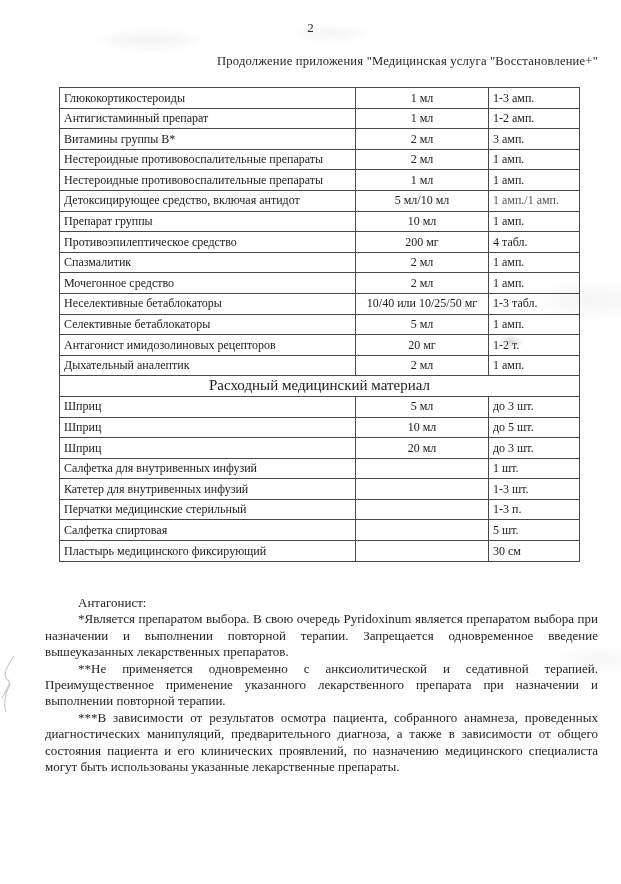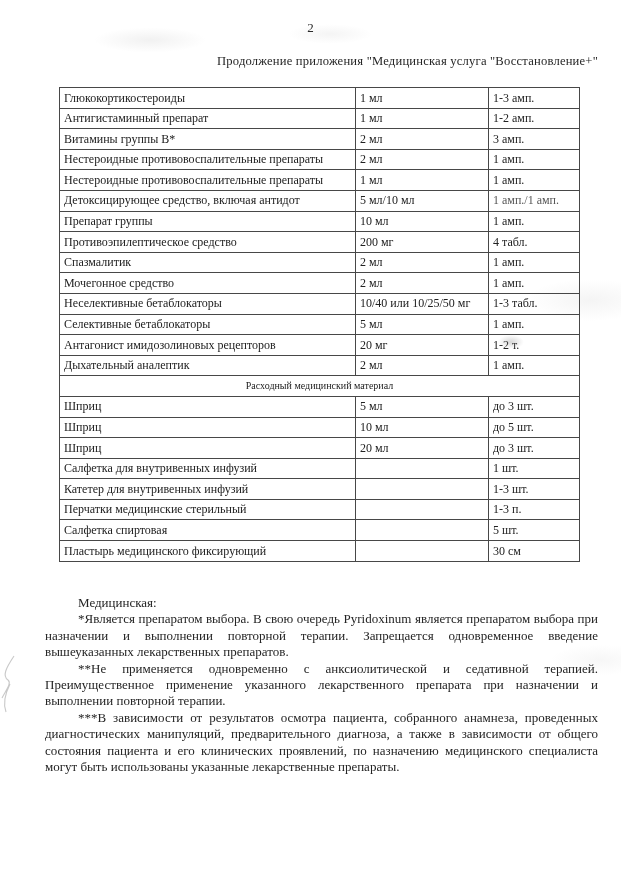--- a/index.html
+++ b/index.html
@@ -60,25 +60,25 @@
     height: 19.6px;
     padding: 0 4px;
     line-height: 1.05;
     overflow: hidden;
     white-space: nowrap;
   }
   table.meds-table {
     border: 1.5px solid #3c3c3c;
   }
   td.cell-name { text-align: left; padding-left: 6px; }
-  td.cell-dose { text-align: left; font-family: Liberation Serif, serif; }
+  td.cell-dose { text-align: center; font-family: Liberation Serif, serif; }
   td.cell-qty  { text-align: left; }
   tr.section-row td {
     text-align: center;
-    font-size: 10px;
+    font-size: 15px;
   }
   .half-faded { color: #3c3c3c; opacity: 0.88; }
   .notes {
     position: absolute;
     top: 595px;
     left: 45px;
     width: 553px;
     font-size: 13px;
     line-height: 16.4px;
     text-align: justify;
@@ -232,21 +232,21 @@
         <td class="cell-name">Пластырь медицинского фиксирующий</td>
         <td class="cell-dose"></td>
         <td class="cell-qty">30 см</td>
       </tr>
     </tbody>
   </table>
 
   <div class="smudge-qty"></div>
 
   <div class="notes">
-    <p>Медицинская:</p>
+    <p>Антагонист:</p>
     <p>*Является препаратом выбора. В свою очередь Pyridoxinum является препаратом выбора при назначении и выполнении повторной терапии. Запрещается одновременное введение вышеуказанных лекарственных препаратов.</p>
     <p>**Не применяется одновременно с анксиолитической и седативной терапией. Преимущественное применение указанного лекарственного препарата при назначении и выполнении повторной терапии.</p>
     <p>***В зависимости от результатов осмотра пациента, собранного анамнеза, проведенных диагностических манипуляций, предварительного диагноза, а также в зависимости от общего состояния пациента и его клинических проявлений, по назначению медицинского специалиста могут быть использованы указанные лекарственные препараты.</p>
   </div>
 
   <svg class="pencil-mark" width="30" height="70" viewBox="0 0 30 70">
     <path d="M14 6 C 6 18, 2 26, 8 30 C 12 33, 6 40, 2 48 M10 34 C 5 44, 3 54, 6 62" fill="none" stroke="#9a9a9a" stroke-width="1.1" opacity="0.55"></path>
   </svg>
 
 </div>

